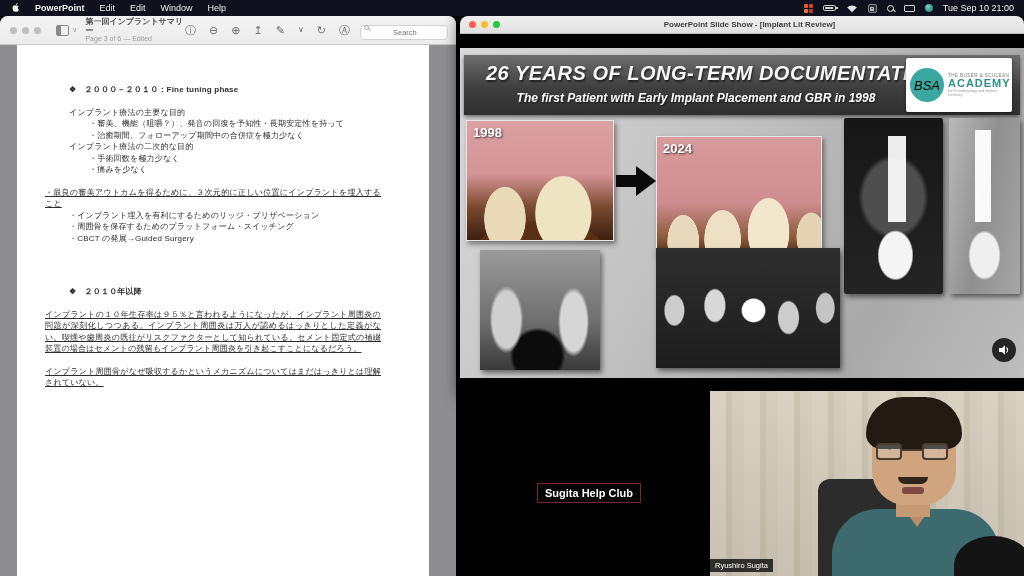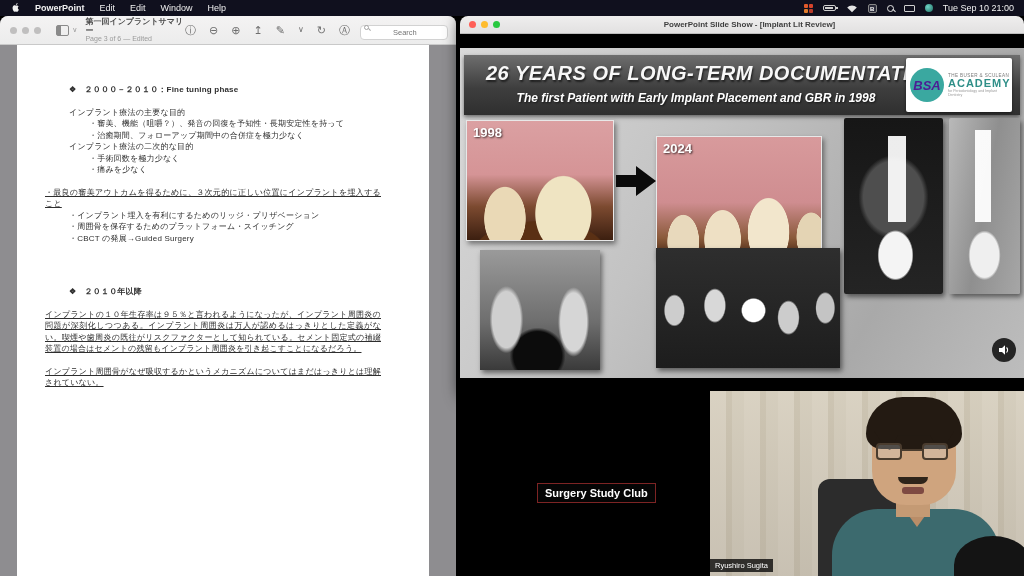--- a/index.html
+++ b/index.html
@@ -78,22 +78,22 @@
     background:linear-gradient(#6e6e6e,#3e3e3e 55%, #2f2f2f);
     box-shadow:0 2px 4px rgba(0,0,0,.5); }
   #shead .t1 { position:absolute; left:22px; top:7px; width:420px; text-align:center;
     font-size:20px; font-weight:bold; font-style:italic; color:#f8f8f8;
     text-shadow:1px 2px 2px rgba(0,0,0,.6); letter-spacing:.5px; white-space:nowrap; }
   #shead .t2 { position:absolute; left:6px; top:36px; width:452px; text-align:center;
     font-size:12px; font-weight:bold; font-style:italic; color:#fff;
     text-shadow:1px 1px 2px rgba(0,0,0,.6); white-space:nowrap; }
   #bsalogo { position:absolute; right:8px; top:3px; width:106px; height:54px; background:#fff;
     border-radius:2px; box-shadow:0 1px 3px rgba(0,0,0,.5); display:flex; align-items:center; padding:4px; }
-  #bsalogo .circ { width:34px; height:34px; border-radius:50%; background:#3aa8a0; color:#4c1d95;
-    font-weight:bold; font-style:italic; font-size:13px; display:flex; align-items:center;
+  #bsalogo .circ { width:34px; height:34px; border-radius:50%; background:#3aa8a0; color:#000000;
+    font-weight:normal; font-style:italic; font-size:13px; display:flex; align-items:center;
     justify-content:center; flex:none; margin-right:4px; }
   #bsalogo .l1 { font-size:4.6px; color:#7a7a7a; letter-spacing:.4px; }
   #bsalogo .l2 { font-size:11px; font-weight:bold; color:#2f8f88; letter-spacing:1px; line-height:1.05; }
   #bsalogo .l3 { font-size:3.6px; color:#9a9a9a; }
 
   .photo { position:absolute; border:1px solid #e8e8e8; box-shadow:2px 3px 5px rgba(0,0,0,.45); }
   .plabel { position:absolute; left:6px; top:4px; color:#fff; font-weight:bold; font-size:13px;
     text-shadow:1px 1px 2px rgba(0,0,0,.7); }
   #ph1998 { left:6px; top:72px; width:148px; height:121px;
     background:
@@ -303,21 +303,21 @@
 
       <div id="sndbtn" class="abs">
         <svg width="12" height="12" viewBox="0 0 12 12">
           <polygon points="1,4 4,4 7,1.2 7,10.8 4,8 1,8" fill="#fff"></polygon>
           <path d="M8.5 3.5a3.4 3.4 0 0 1 0 5" stroke="#fff" stroke-width="1.1" fill="none"></path>
         </svg>
       </div>
     </div>
   </div>
 
-  <div id="clublabel" class="abs">Surgery Study Club</div>
+  <div id="clublabel" class="abs">Sugita Help Club</div>
 
   <div id="webcam" class="abs">
     <div class="shade"></div>
     <div id="chair"></div>
     <div id="body">
         <span class="vneck"></span>
       </div>
     <div id="neck"></div>
     <div id="head"></div>
     <div id="hair"></div>

